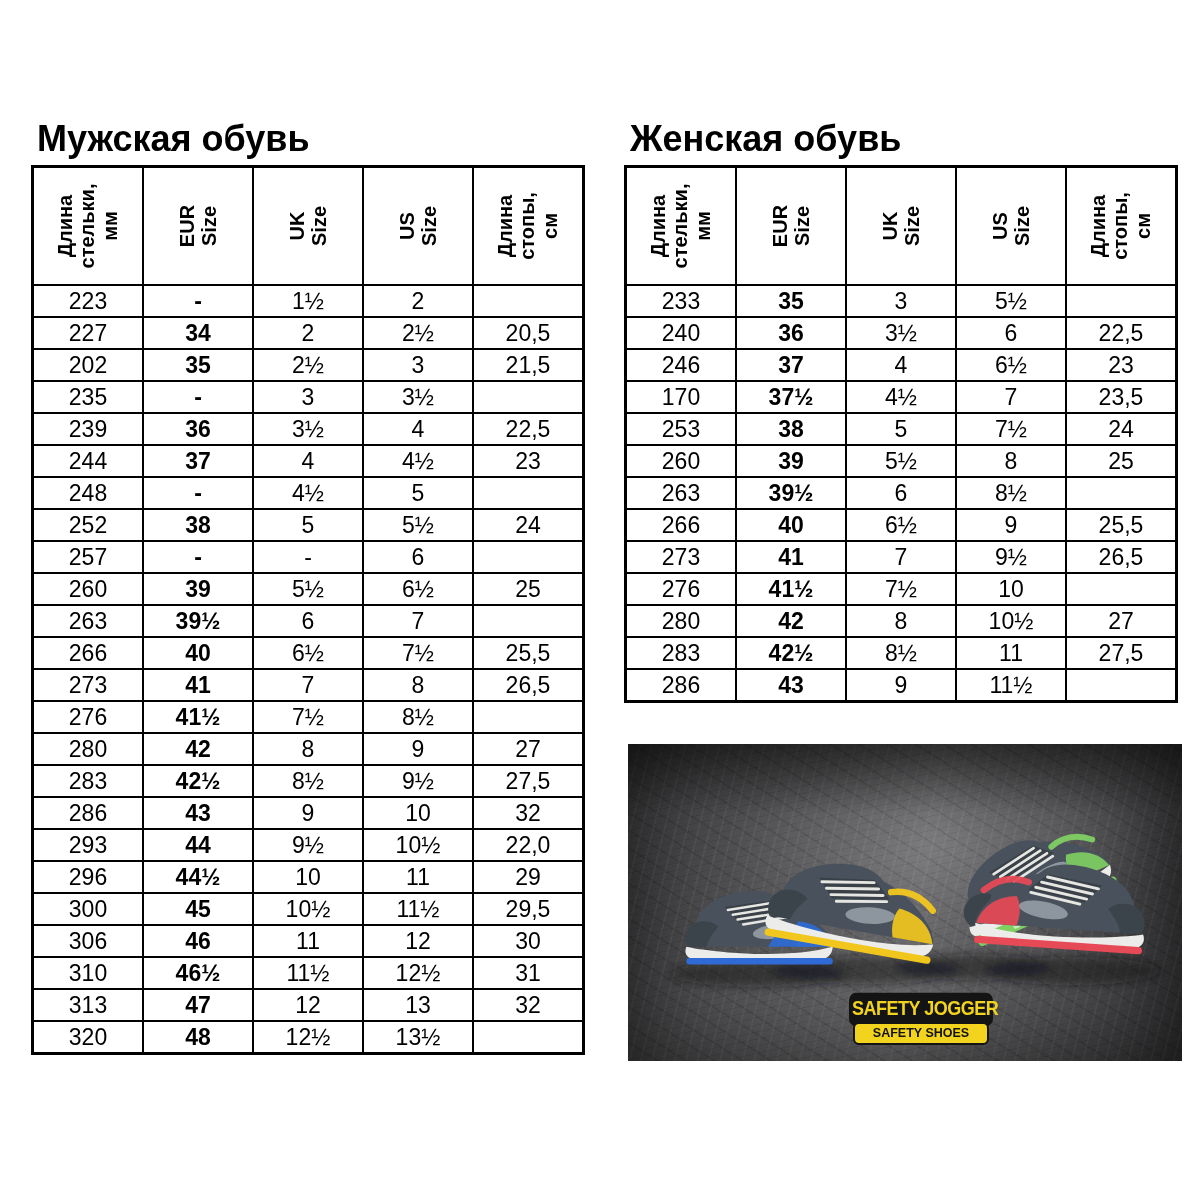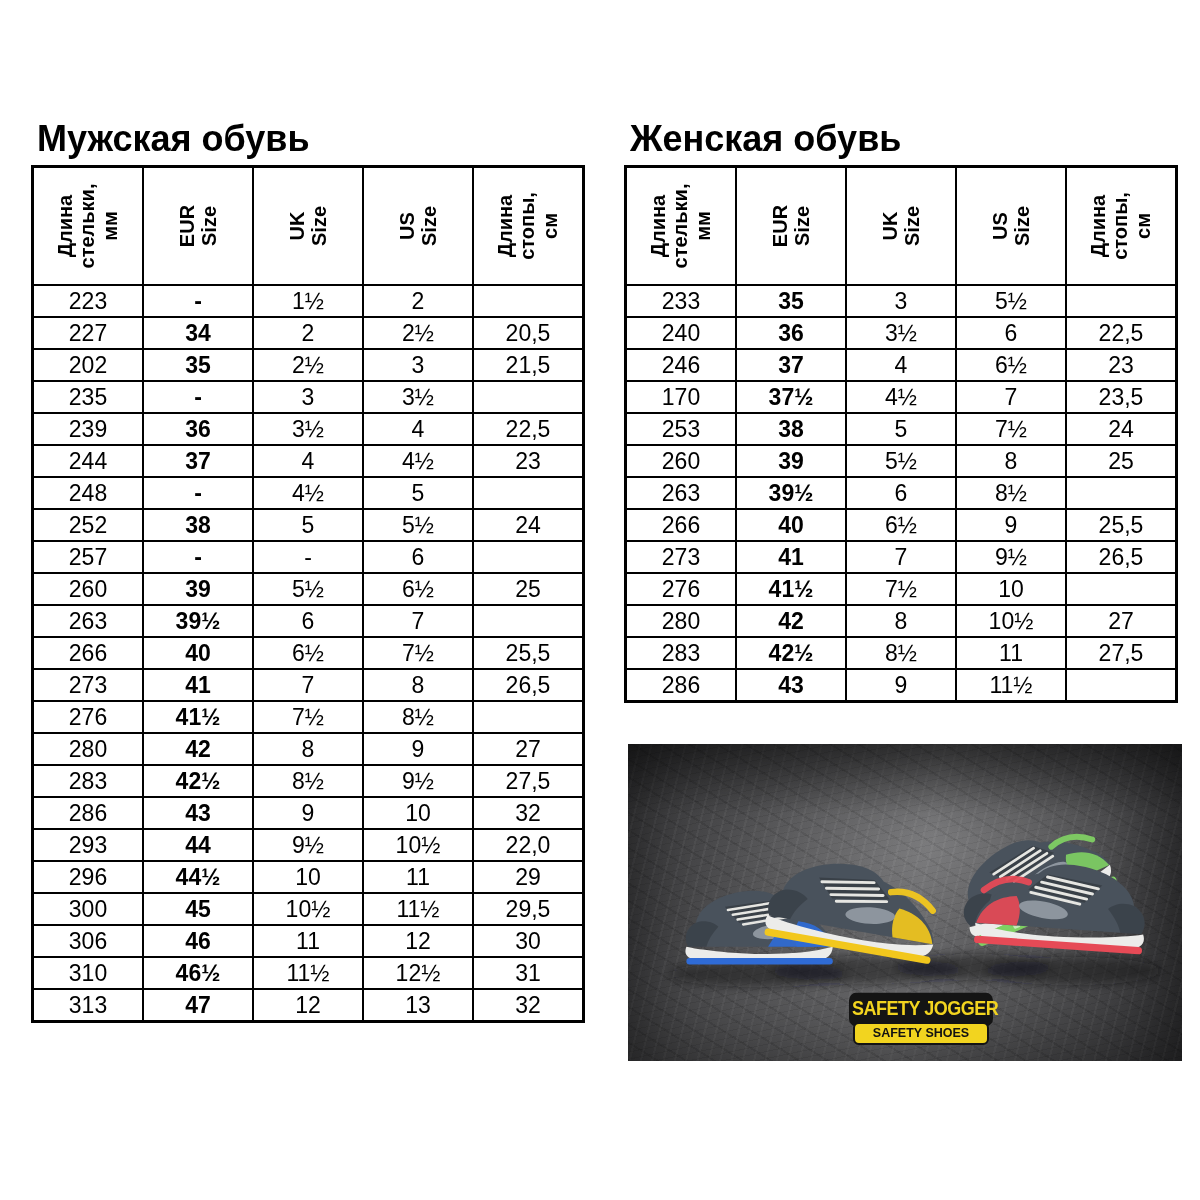--- a/index.html
+++ b/index.html
@@ -242,20 +242,27 @@
           <td>11½</td>
           <td>12½</td>
           <td>31</td>
         </tr>
         <tr>
           <td>313</td>
           <td class="eur">47</td>
           <td>12</td>
           <td>13</td>
           <td>32</td>
+        </tr>
+        <tr>
+          <td>320</td>
+          <td class="eur">48</td>
+          <td>12½</td>
+          <td>13½</td>
+          <td></td>
         </tr>
       </tbody>
     </table>
   </div>
 
 <h2 id="women-title" class="section-title">Женская обувь</h2>
 <div id="women-table-wrap" class="table-wrap">
     <table class="size-table">
       <tbody>
         <tr>

